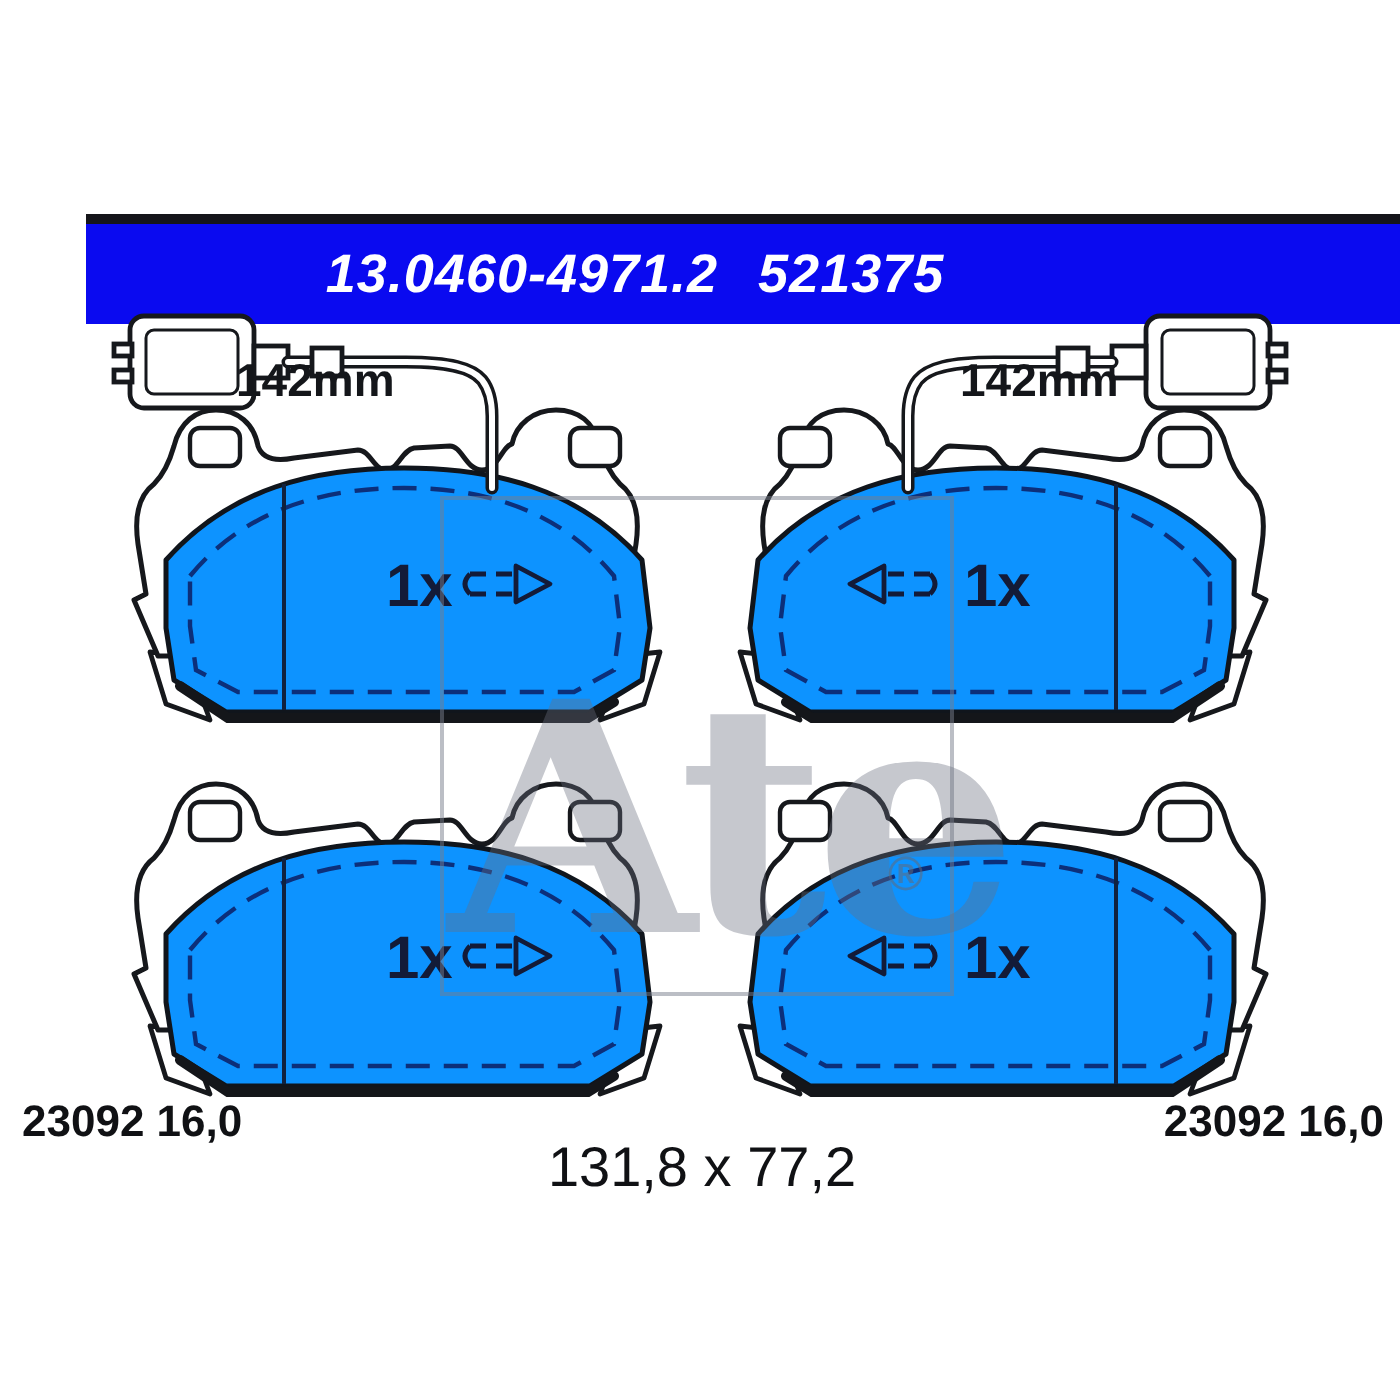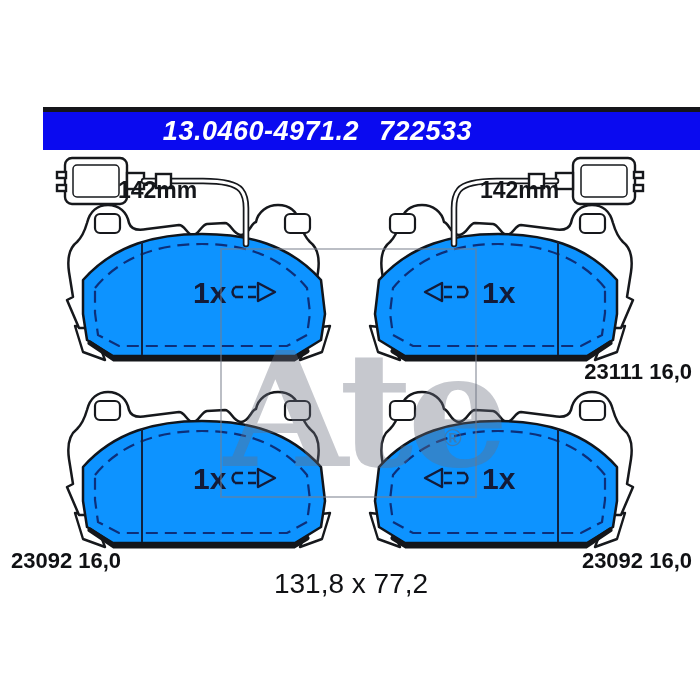--- a/index.html
+++ b/index.html
@@ -1,20 +1,20 @@
 <!DOCTYPE html>
 <html style="--header-blue: #0a0af0; --friction-blue: #0d93ff; --outline-black: #16181c; --dash-navy: #0c2f7a;"><head>
 <meta charset="utf-8">
 <style>
   html,body{margin:0;padding:0;background:#fff;}
   .stage{position:relative;width:700px;height:700px;background:#ffffff;overflow:hidden;
          font-family:"Liberation Sans",sans-serif;}
   
   .bar-black{position:absolute;left:43px;right:0;top:107px;height:5px;background:#15151a;}
-  .bar-blue{position:absolute;left:43px;right:0;top:112px;height:38px;background:var(--header-blue,#0a0af0);
+  .bar-blue{position:absolute;left:43px;right:0;top:112px;height:50px;background:var(--header-blue,#0a0af0);
             display:flex;align-items:center;justify-content:center;gap:20px;padding-right:108px;
             color:#fff;font-weight:bold;font-style:italic;font-size:27px;letter-spacing:.5px;}
   
   .quad{position:absolute;overflow:visible;}
   .q-tl{left:55px;top:140px;width:300px;height:240px;}
   .q-tr{left:345px;top:140px;width:300px;height:240px;}
   .q-bl{left:55px;top:384px;width:300px;height:170px;}
   .q-br{left:345px;top:384px;width:300px;height:170px;}
   
   .plate{fill:#ffffff;stroke:var(--outline-black,#16181c);stroke-width:2.5;stroke-linejoin:round;}
@@ -103,21 +103,21 @@
         <path class="arrowcap" d="M 4,-5 Q -1,0 4,5"></path>
         <path class="arrowshaft" d="M 4,-5 H 25 M 4,5 H 25"></path>
         <path class="arrowhead" d="M 27,-9 L 44,0 L 27,9 Z"></path>
       </g>
     </defs>
   </svg>
 
   <div class="bar-black"></div>
   <div class="bar-blue">
     <span>13.0460-4971.2</span>
-    <span>722533</span>
+    <span>521375</span>
   </div>
 
   <svg class="quad q-tl" viewBox="0 0 300 240">
     <use href="#padAssy" transform="translate(2,60)"></use>
     <use href="#sensorAssy" transform="translate(2,8)"></use>
     <text class="wire-len" x="63" y="58">142mm</text>
     <text class="qty" x="138" y="163">1x</text>
     <use href="#qtyArrow" transform="translate(176,152)"></use>
   </svg>
 
@@ -138,21 +138,20 @@
   </svg>
 
   <svg class="quad q-br" viewBox="0 57 300 170">
     <g transform="translate(300 0) scale(-1 1)">
       <use href="#padAssy" transform="translate(2,60)"></use>
       <use href="#qtyArrow" transform="translate(176,151)"></use>
     </g>
     <text class="qty" x="137" y="162">1x</text>
   </svg>
 
-  <div class="pad-label lbl-tr">23111 16,0</div>
   <div class="pad-label lbl-bl">23092 16,0</div>
   <div class="pad-label lbl-br">23092 16,0</div>
 
   <div class="dim-label">131,8 x 77,2</div>
 
   <div class="wm-box"></div>
   <div class="wm-text">Ate</div>
   <div class="wm-reg">®</div>
 
 </div>

